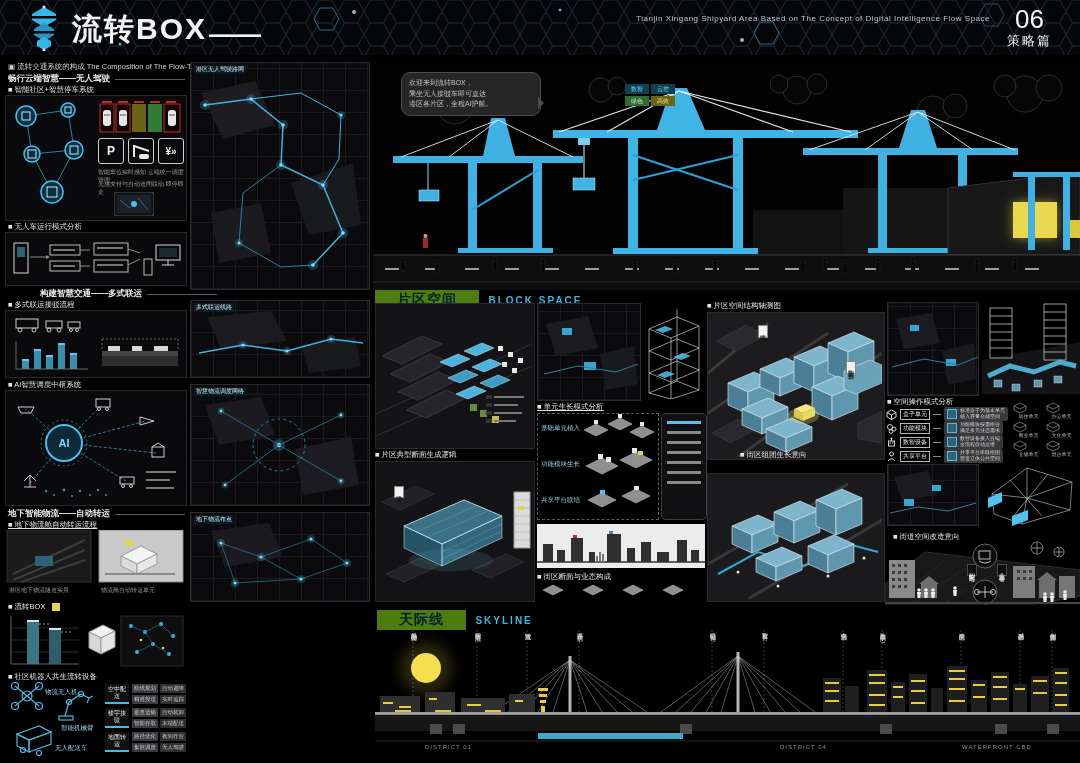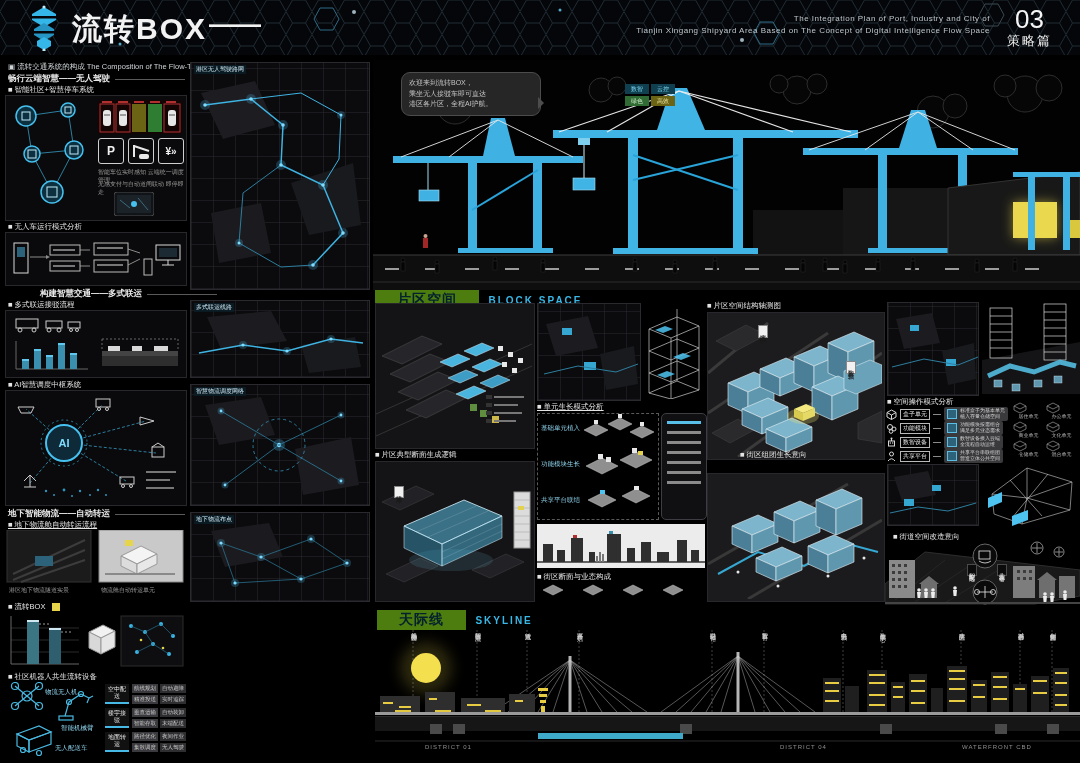--- a/index.html
+++ b/index.html
@@ -94,30 +94,29 @@
     </svg>
     <svg class="abs" style="left:22px;top:5px;" width="44" height="46">
       <path d="M22 2 L34 9 V15 L22 22 L10 15 V9 Z" fill="#35b6e8"></path>
       <rect x="8" y="11" width="28" height="2.5" fill="#04060a"></rect>
       <path d="M22 18 L32 24 V30 L22 36 L12 30 V24 Z" fill="#2795c4"></path>
       <rect x="6" y="26" width="32" height="2.5" fill="#04060a"></rect>
       <path d="M22 32 L29 36 V41 L22 45 L15 41 V36 Z" fill="#35b6e8"></path>
       <circle cx="22" cy="2" r="1.6" fill="#bfe9f8"></circle>
         <circle cx="22" cy="45" r="1.6" fill="#bfe9f8"></circle>
     </svg>
-    <div class="abs" style="left:72px;top:9px;display:flex;align-items:flex-start;">
+    <div class="abs" style="left:72px;top:9px;display:flex;align-items:flex-end;">
       <span class="hdr-title">流转BOX</span>
       <span class="hdr-dash">——</span>
     </div>
     <div class="abs hdr-en" style="right:90px;top:13px;">
-      <div>The Integration Plan of Port, Industry and City of</div>
       <div>Tianjin Xingang Shipyard Area Based on The Concept of Digital Intelligence Flow Space</div>
     </div>
     <div class="abs" style="right:28px;top:6px;">
-      <div class="pg-num">03</div>
+      <div class="pg-num">06</div>
       <div class="pg-name">策略篇</div>
     </div>
   </div>
 
   <div class="abs sec-title" style="left:8px;top:62px;">
     <span>▣</span> <span>流转交通系统的构成 The Composition of The Flow-Transfer Transport System</span>
   </div>
 
   <div class="abs subhead" style="left:8px;top:73px;width:177px;">畅行云端智慧——无人驾驶</div>
   <div class="abs cap" style="left:8px;top:85px;">■ 智能社区+智慧停车系统</div>

